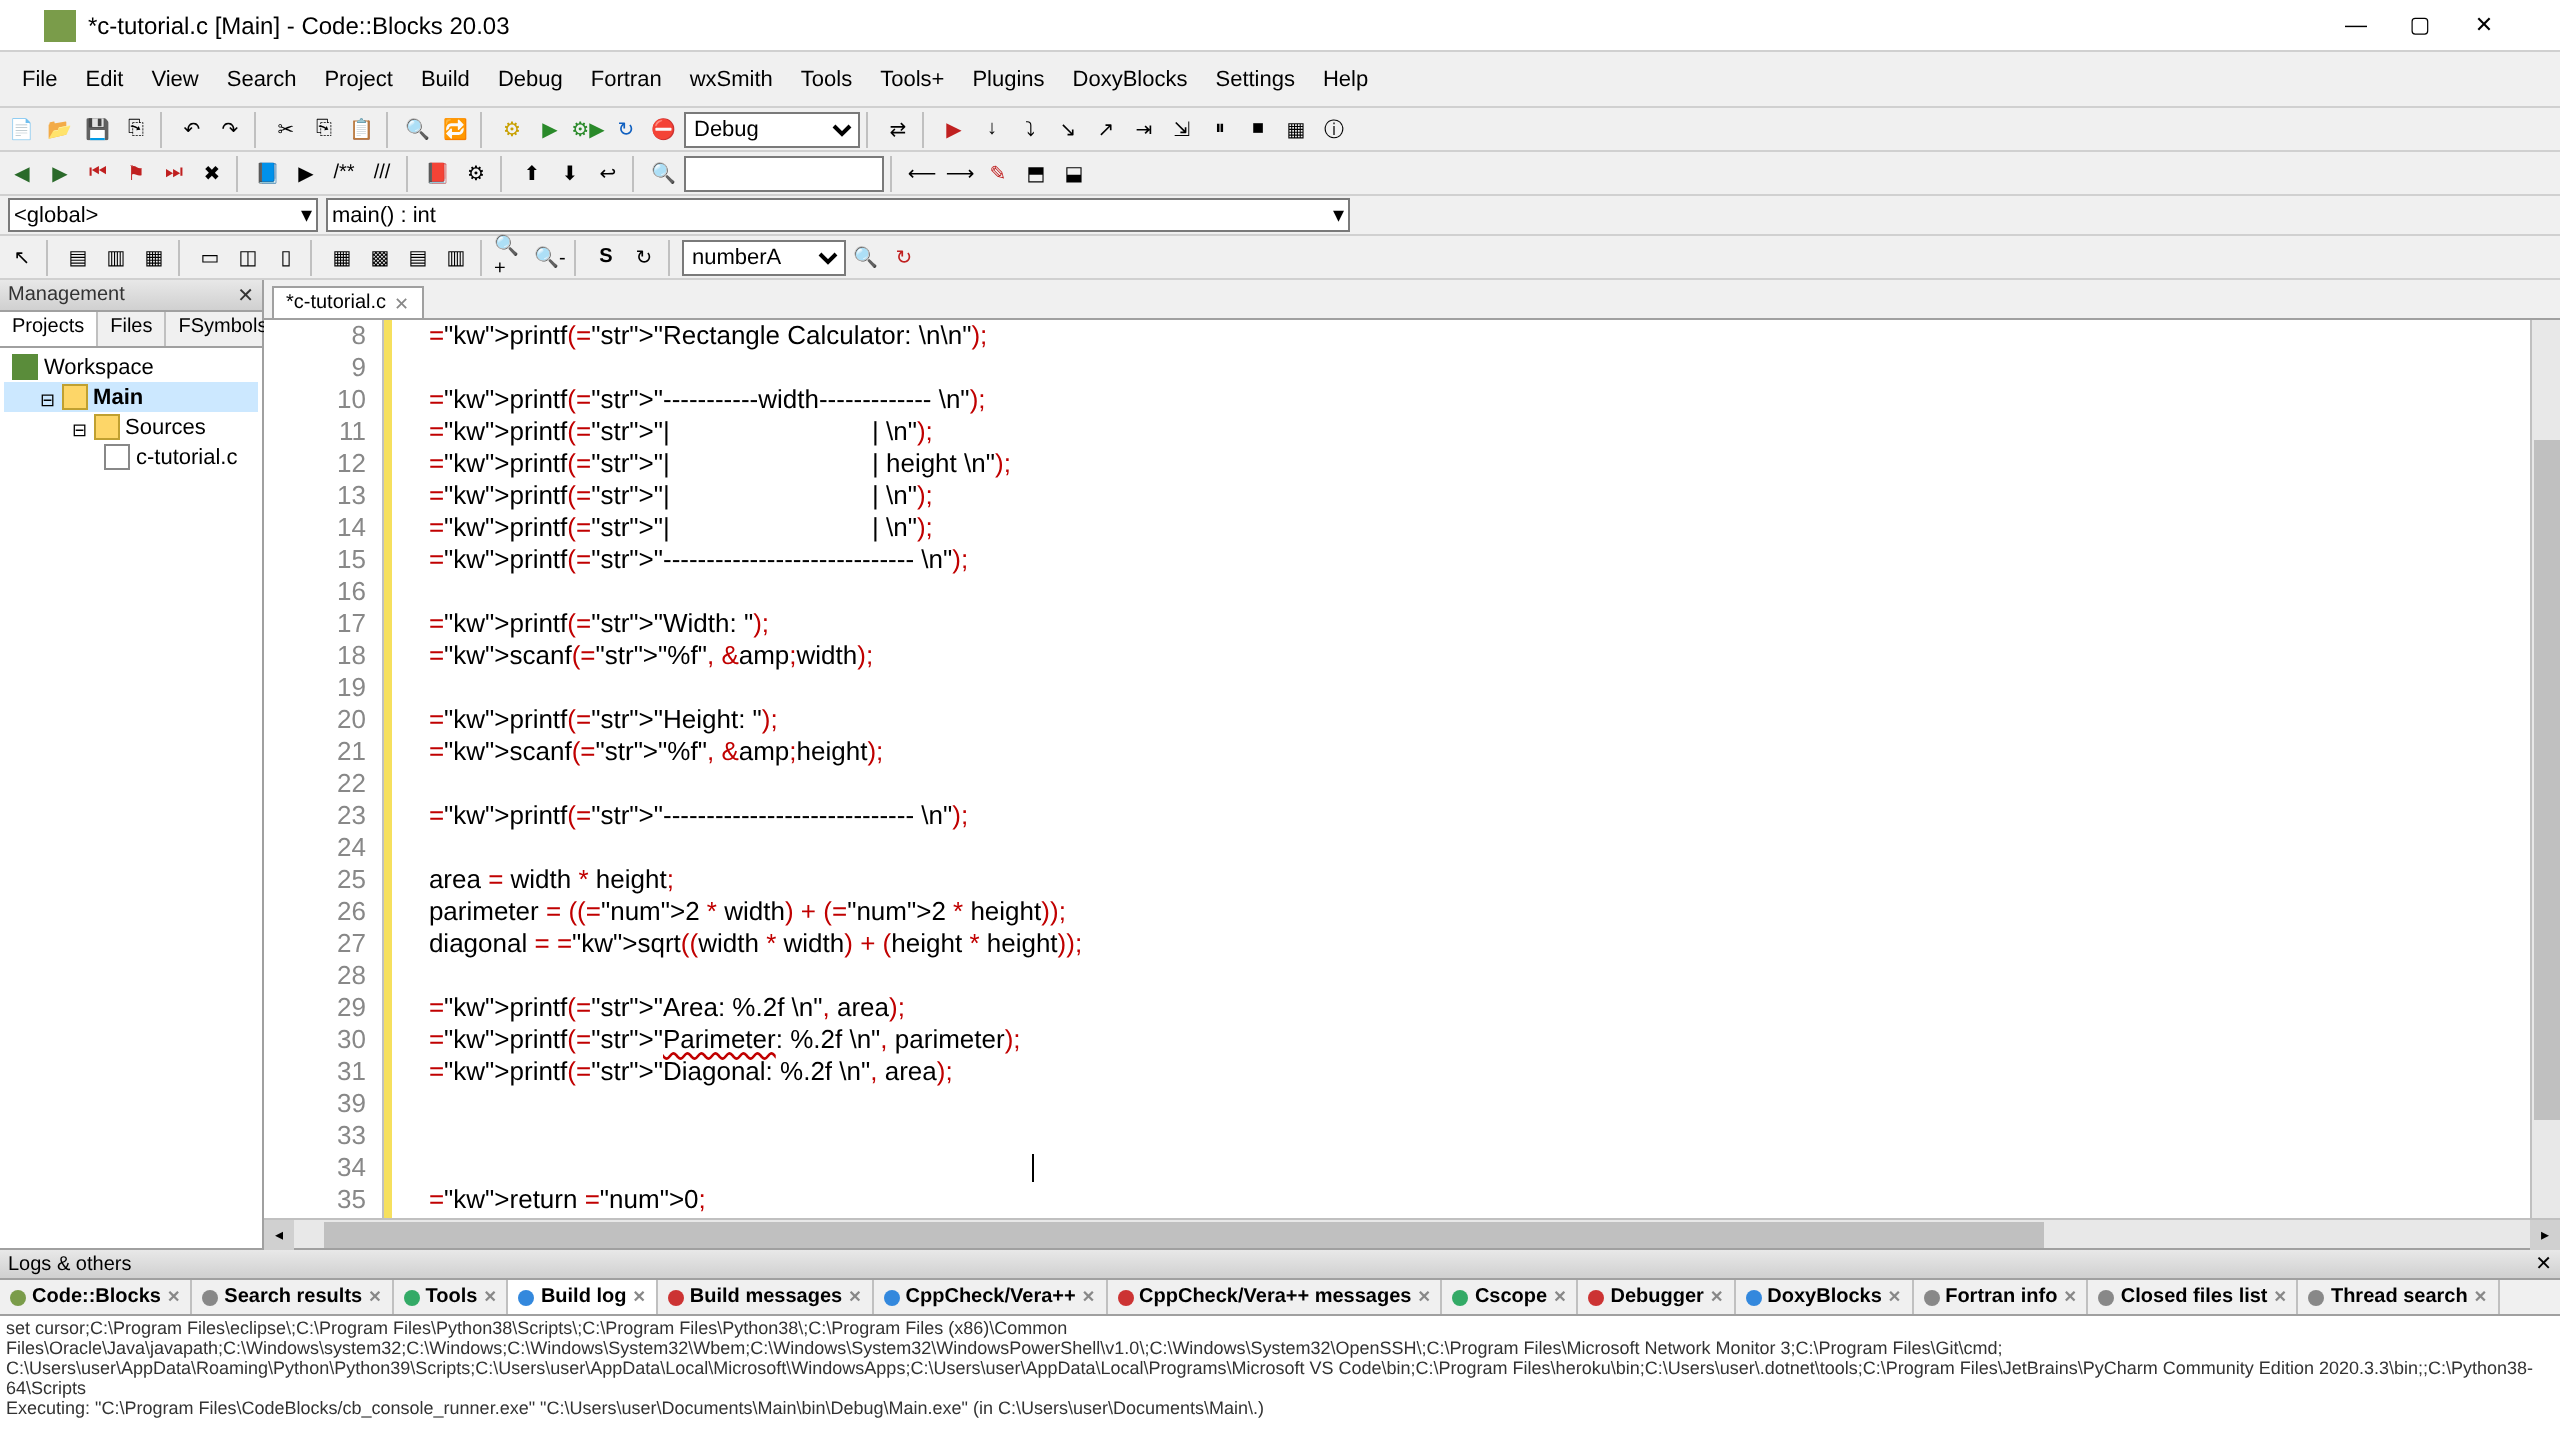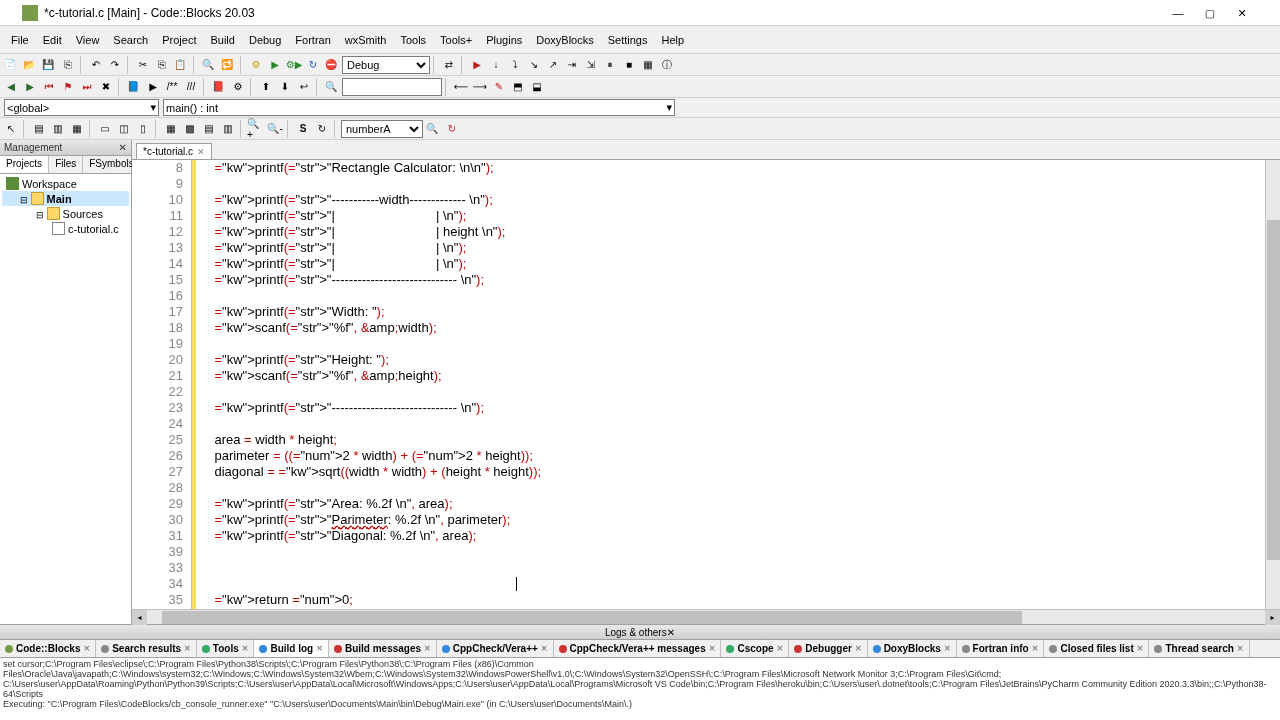--- a/index.html
+++ b/index.html
@@ -56,21 +56,21 @@
 .underline { text-decoration: underline wavy #c00000; }
 
 .hscroll { height: 15px; background: #e8e8e8; border-top: 1px solid #c0c0c0; position: relative; display: flex; }
 .hscroll .thumb { height: 13px; background: #c0c0c0; width: 860px; margin-left: 15px; margin-top: 1px; }
 .hscroll .arrow { width: 15px; height: 15px; background: #d0d0d0; display:flex; align-items:center; justify-content:center; font-size:8px; }
 
 .vscroll { width: 15px; background: #e8e8e8; border-left: 1px solid #c0c0c0; position: relative; }
 .vscroll .thumb { width: 13px; background: #c0c0c0; height: 340px; margin-top: 60px; margin-left: 1px; }
 
 .logs-panel { height: 115px; border-top: 1px solid #a0a0a0; display: flex; flex-direction: column; }
-.logs-header { height: 15px; background: linear-gradient(#e8e8e8,#d0d0d0); font-size: 10px; padding: 0 20px; display: flex; justify-content: center; align-items: center; border-bottom: 1px solid #a0a0a0; }
+.logs-header { height: 15px; background: linear-gradient(#e8e8e8,#d0d0d0); font-size: 10px; padding: 0 4px; display: flex; justify-content: space-between; align-items: center; border-bottom: 1px solid #a0a0a0; }
 .logs-tabs { height: 18px; background: #f0f0f0; display: flex; font-size: 10px; border-bottom: 1px solid #a0a0a0; overflow: hidden; }
 .logs-tabs div { padding: 2px 5px; border-right: 1px solid #c0c0c0; display: flex; align-items: center; gap: 3px; white-space: nowrap; cursor: pointer; font-weight: bold; }
 .logs-tabs div.active { background: #fff; }
 .log-dot { width: 8px; height: 8px; border-radius: 50%; display: inline-block; }
 .log-content { flex: 1; background: #fff; font-family: "Consolas", monospace; font-size: 9px; color: #333; overflow: hidden; padding: 1px 3px; line-height: 10px; }
 .log-content .blue { color: #0000c0; }
 
 .text-cursor { position: absolute; width: 1px; height: 14px; background: #000; }
 </style>
 </head>

